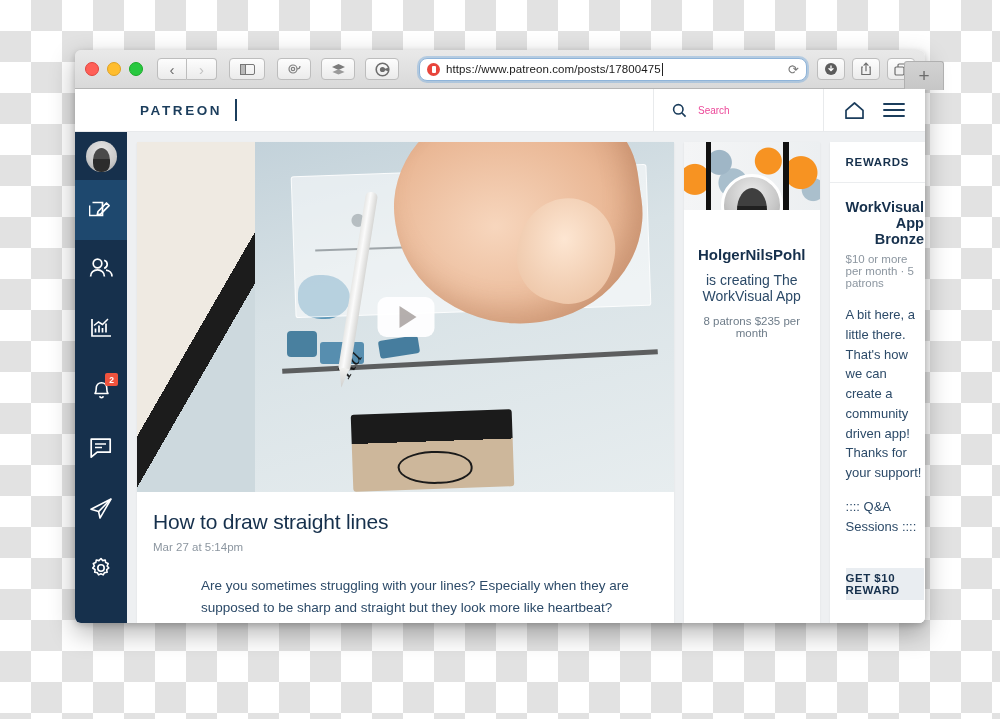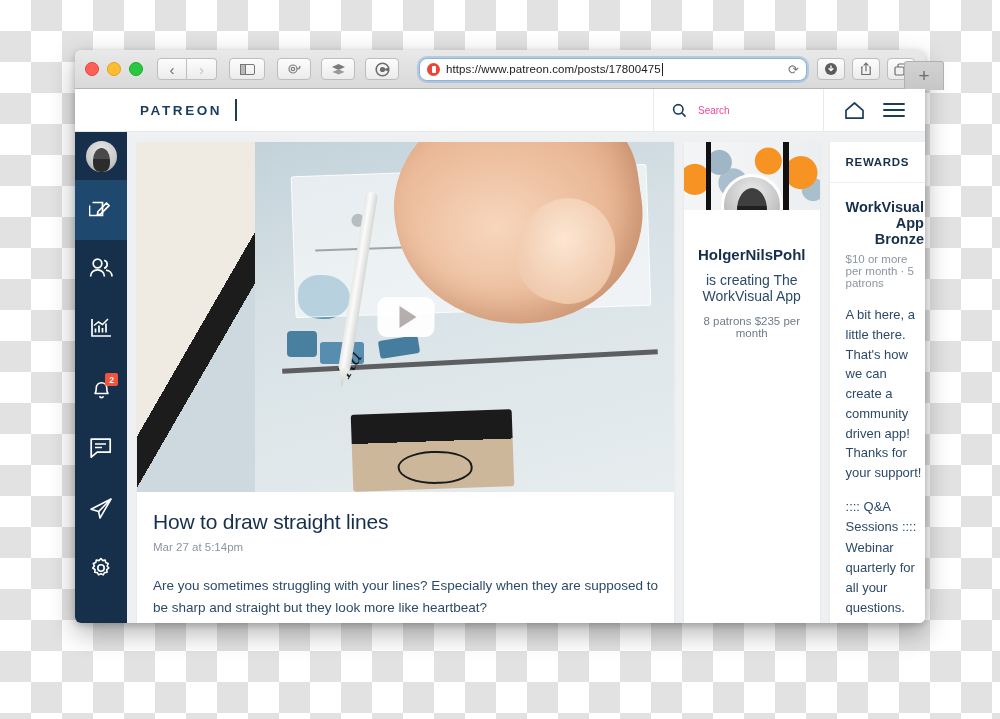--- a/index.html
+++ b/index.html
@@ -151,21 +151,21 @@
   .playbtn{
     position:absolute;left:50%;top:50%;transform:translate(-50%,-50%);
     width:57px;height:40px;border-radius:9px;background:rgba(255,255,255,.93);
     display:flex;align-items:center;justify-content:center;
   }
   .playbtn i{display:block;width:0;height:0;border-left:17px solid rgba(120,110,105,.55);
     border-top:11px solid transparent;border-bottom:11px solid transparent;margin-left:4px;}
   .post-body{padding:18px 16px 0 16px;}
   .post-title{font-size:21px;font-weight:normal;color:#16304c;margin:0 0 7px 0;letter-spacing:-.2px;}
   .post-date{font-size:11.5px;color:#8c96a0;margin-bottom:22px;}
-  .post-text{font-size:13.5px;line-height:1.62;color:#2c4a68;}
+  .post-text{font-size:13.5px;line-height:1.62;color:#2c4a68;margin-left:48px;}
 
   
   .rail{width:231px;flex:0 0 auto;display:flex;gap:10px;}
   .card{background:#fff;box-shadow:0 1px 2px rgba(0,0,0,.07);}
   .cover{height:68px;position:relative;overflow:hidden;background:#f4f5f6;}
   .cover-art{position:absolute;inset:0;
     background:
       linear-gradient(to right,transparent 0 16%,#111 16% 19.5%,transparent 19.5% 73%,#111 73% 77%,transparent 77%),
       radial-gradient(circle 16px at 8% 55%,#f79322 0 15px,transparent 16px),
       radial-gradient(circle 13px at 26% 30%,#9fb6c6 0 12px,transparent 13px),
@@ -427,21 +427,20 @@
           </div>
 
           <div class="card">
             <div class="rewards-head">REWARDS</div>
             <div class="reward">
               <div class="reward-title">WorkVisual App Bronze</div>
               <div class="reward-meta">$10 or more per month  ·  5 patrons</div>
               <div class="reward-desc">
                 <p>A bit here, a little there. That's how we can create a community driven app! Thanks for your support!</p>
                 <p style="margin-bottom:2px">:::: Q&amp;A Sessions ::::</p>
-                <p>Webinar quarterly for all your questions.</p>
               </div>
             </div>
             <div class="reward-btn">GET $10 REWARD</div>
           </div>
 
         </div>
       </div>
     </div>
   </div>
 </div>

